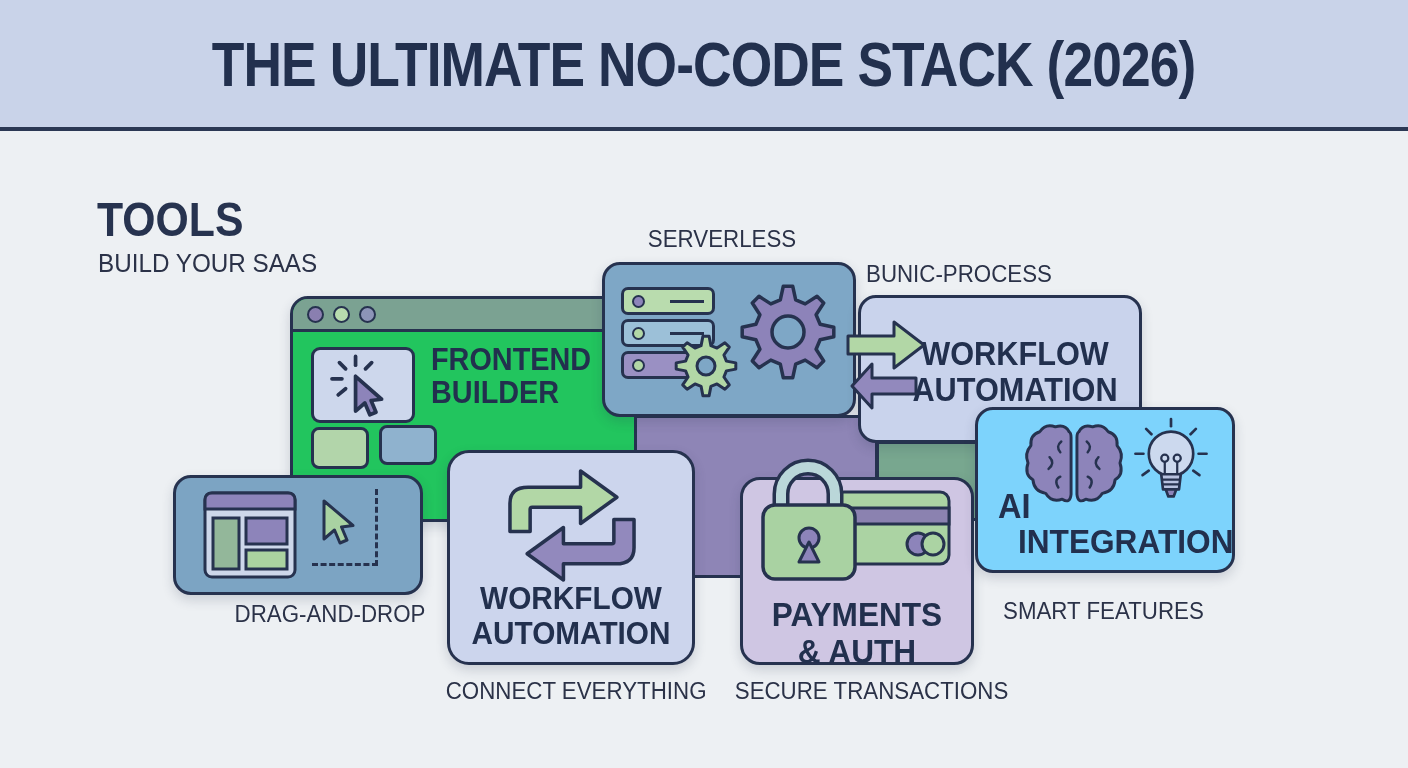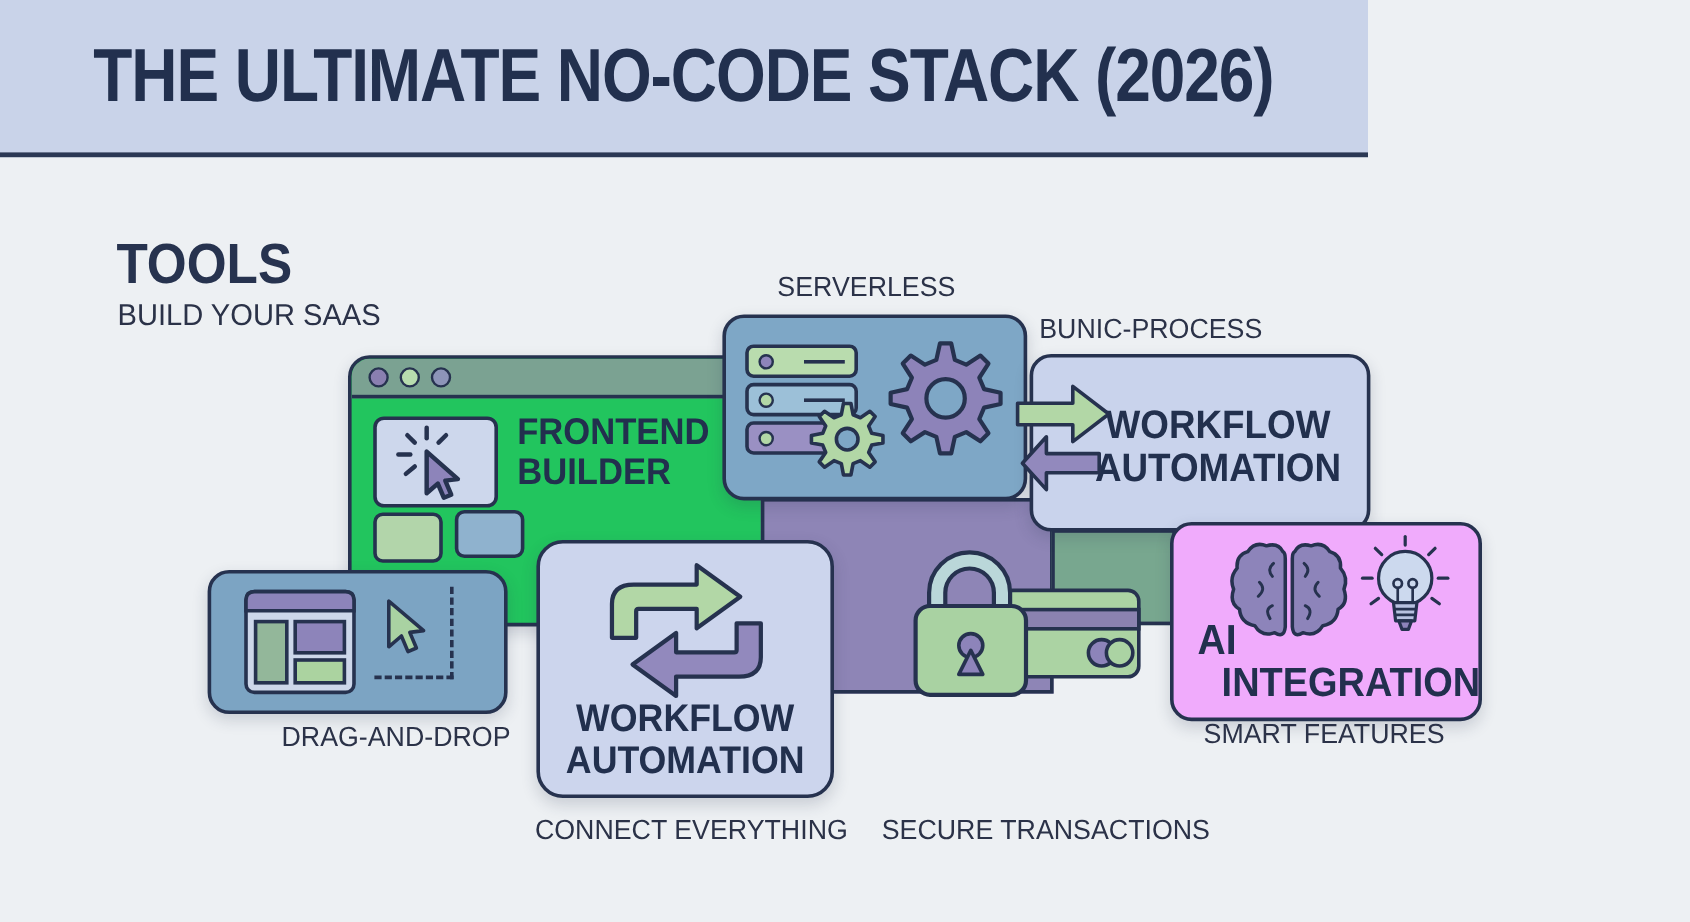--- a/index.html
+++ b/index.html
@@ -2,21 +2,21 @@
 <html><head>
 <meta charset="utf-8">
 <style>
   * { margin:0; padding:0; box-sizing:border-box; }
   html,body { width:1408px; height:768px; }
   body { font-family:"Liberation Sans", sans-serif; background:#edf0f3; overflow:hidden; }
 
   #canvas { position:relative; width:1408px; height:768px; background:#edf0f3; }
 
   
-  .header { position:absolute; left:0; top:0; width:1140px; height:131px;
+  .header { position:absolute; left:0; top:0; width:1408px; height:131px;
             background:#c9d3e9; border-bottom:4px solid #2b3854;
             display:flex; align-items:center; justify-content:center; }
   .header h1 { font-size:58px; font-weight:bold; color:#22304e; letter-spacing:-1px;
                transform:scale(0.92,1.08); transform-origin:center; white-space:nowrap; }
 
   
   .tools-heading { position:absolute; left:97px; top:194px; font-size:45px; font-weight:bold;
                    color:#27334f; transform:scale(0.95,1.05); transform-origin:left center; }
   .tools-sub { position:absolute; left:98px; top:249px; font-size:25px; font-weight:500;
                color:#2b3248; transform:scaleX(0.97); transform-origin:left center; }
@@ -73,21 +73,21 @@
   #wf-center { left:447px; top:450px; width:248px; height:215px; background:#ccd5ed; border-radius:22px; }
   #wf-center .card-title { position:absolute; left:0; top:128px; width:100%;
                            font-size:32px; text-align:center; transform-origin:center top; }
 
   
   #payments { left:740px; top:477px; width:234px; height:188px; background:#cfc6e3; border-radius:20px; }
   #payments .card-title { position:absolute; left:0; top:116px; width:100%;
                           font-size:34px; text-align:center; transform-origin:center top; }
 
   
-  #ai { left:975px; top:435px; width:260px; height:166px; background:#f0abfc; }
+  #ai { left:975px; top:407px; width:260px; height:166px; background:#7dd3fc; }
   #ai .ai-word { position:absolute; left:20px; top:76px; font-size:35px; font-weight:bold;
                  color:#22304e; transform:scaleX(0.93); transform-origin:left top; }
   #ai .integration-word { position:absolute; left:40px; top:112px; font-size:34px; font-weight:bold;
                  color:#22304e; transform:scaleX(0.93); transform-origin:left top; white-space:nowrap; }
 
   .abs { position:absolute; }
   svg { display:block; overflow:visible; }
 </style>
 </head>
 <body>
@@ -188,20 +188,26 @@
       <path d="M6,62 L6,34 Q6,18 24,18 L76,18 L76,2 L112,28 L76,54 L76,38 L28,38 Q26,38 26,40 L26,62 Z" fill="#b2d7a6" stroke="#26324f" stroke-width="3.5" stroke-linejoin="round"></path>
       <path d="M129,50 L129,78 Q129,94 111,94 L59,94 L59,110 L23,84 L59,58 L59,74 L107,74 Q109,74 109,72 L109,50 Z" fill="#9289bd" stroke="#26324f" stroke-width="3.5" stroke-linejoin="round"></path>
     </svg>
     <div class="card-title">
       <div>WORKFLOW</div>
       <div>AUTOMATION</div>
     </div>
   </div>
   <div class="caption" style="left:442px; top:678px; width:250px;">CONNECT EVERYTHING</div>
 
+  <div id="payments" class="card">
+    <div class="card-title">
+      <div>PAYMENTS</div>
+      <div>&amp; AUTH</div>
+    </div>
+  </div>
   <svg class="abs" style="left:755px; top:448px;" width="200" height="135" viewBox="0 0 200 135">
     <g>
       <rect x="80" y="44" width="114" height="72" rx="9" fill="#abd3a3" stroke="#26324f" stroke-width="3"></rect>
       <rect x="80" y="60" width="114" height="16" fill="#8b82b0" stroke="#26324f" stroke-width="3"></rect>
       <circle cx="163" cy="96" r="11" fill="#8d84ba" stroke="#26324f" stroke-width="3"></circle>
       <circle cx="178" cy="96" r="11" fill="#abd3a3" stroke="#26324f" stroke-width="3"></circle>
     </g>
     <path d="M26,64 V46 A27,27 0 0 1 80,46 V64" fill="none" stroke="#26324f" stroke-width="17"></path>
     <path d="M26,64 V46 A27,27 0 0 1 80,46 V64" fill="none" stroke="#bad7d9" stroke-width="10"></path>
     <rect x="8" y="57" width="92" height="74" rx="12" fill="#a9d2a2" stroke="#26324f" stroke-width="3.5"></rect>

